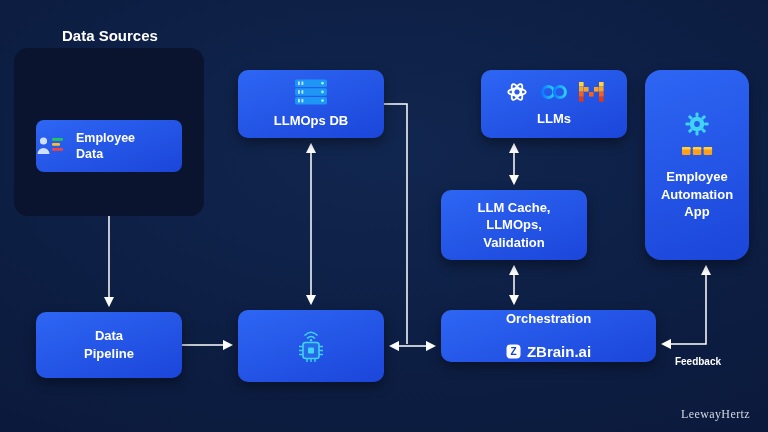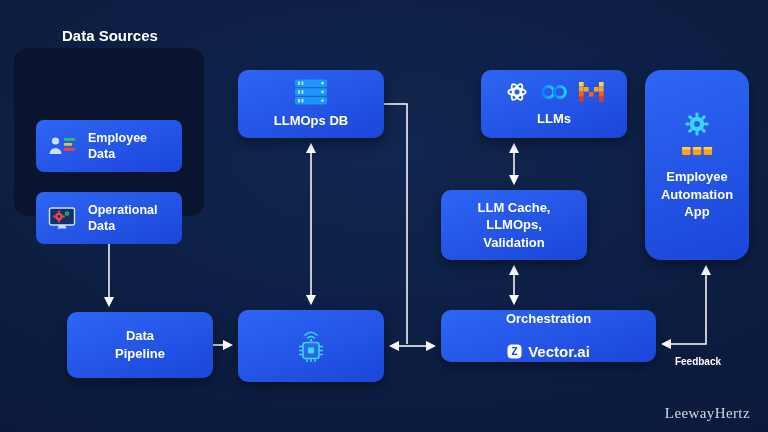--- a/index.html
+++ b/index.html
@@ -16,46 +16,46 @@
   .node{
     position:absolute;z-index:3;border-radius:10px;
     background:linear-gradient(160deg,#2e66f4 0%,#1b46d9 100%);
     box-shadow:0 5px 12px rgba(0,0,0,.38);
     display:flex;flex-direction:column;align-items:center;justify-content:center;
     text-align:center;font-weight:700;font-size:13px;line-height:1.35;
   }
   .subnode{
     position:absolute;left:22px;width:146px;height:52px;border-radius:8px;
     background:linear-gradient(160deg,#2e66f4 0%,#1b46d9 100%);
-    display:flex;align-items:center;gap:10px;padding:0 12px;box-sizing:border-box;
+    display:flex;align-items:center;gap:10px;padding:0 0;box-sizing:border-box;
     font-weight:700;font-size:12.5px;line-height:1.3;text-align:left;z-index:3;
   }
   .title{position:absolute;left:62px;top:27px;font-size:15px;font-weight:700;z-index:4;}
   .lbl-narrow{max-width:72px;display:inline-block;}
   .lbl-pipeline{max-width:70px;display:inline-block;}
   .lbl-cache{max-width:104px;display:inline-block;}
   .lbl-workflow{max-width:90px;display:inline-block;}
   .icon-row{display:flex;align-items:center;gap:10px;}
   .stack{display:flex;flex-direction:column;align-items:center;gap:7px;}
   .brand-row{display:flex;align-items:center;gap:6px;margin-top:3px;font-size:15px;font-weight:800;}
   .feedback{
     position:absolute;left:666px;top:356px;width:64px;text-align:center;
     font-size:10px;font-weight:700;z-index:4;
   }
   .watermark{
     position:absolute;right:18px;bottom:10px;z-index:4;
-    font-family:"Liberation Serif",serif;font-size:15px;color:#d5dae6;letter-spacing:.4px;
+    font-family:"Liberation Serif",serif;font-size:12px;color:#d5dae6;letter-spacing:.4px;
   }
   
   #n-vector{left:238px;top:70px;width:146px;height:68px;gap:7px;}
   #n-llms{left:441px;top:70px;width:146px;height:68px;gap:6px;margin-left:40px;}
   #n-cache{left:441px;top:190px;width:146px;height:70px;justify-content:center;}
   #n-orch{left:441px;top:310px;width:215px;height:52px;gap:11px;}
   #n-embed{left:238px;top:310px;width:146px;height:72px;gap:5px;}
-  #n-pipe{left:36px;top:312px;width:146px;height:66px;margin-left:31px;}
+  #n-pipe{left:36px;top:312px;width:146px;height:66px;}
   #n-workflow{left:645px;top:70px;width:104px;height:190px;border-radius:16px;gap:12px;}
   #sub-emp{top:72px;}
   #sub-ops{top:144px;}
 </style>
 </head>
 <body>
 
 <svg class="overlay" viewBox="0 0 768 432">
   <defs>
     <marker id="arr" viewBox="0 0 10 10" refX="8" refY="5" markerWidth="7" markerHeight="7" orient="auto-start-reverse">
@@ -80,37 +80,20 @@
   <div class="subnode" id="sub-emp">
     <svg width="30" height="26" viewBox="0 0 30 26">
       <circle cx="7.5" cy="8" r="3.6" fill="#cfe0ff"></circle>
       <path d="M1.5,21 a6,6 0 0 1 12,0 z" fill="#cfe0ff"></path>
       <rect x="16" y="5" width="11" height="2.8" rx="1" fill="#22c55e"></rect>
       <rect x="16" y="10" width="8" height="2.8" rx="1" fill="#fbbf24"></rect>
       <rect x="16" y="15" width="11" height="2.8" rx="1" fill="#ef4444"></rect>
     </svg>
     <span class="lbl-narrow">Employee Data</span>
   </div>
-  <div class="subnode" id="sub-ops">
-    <svg width="30" height="26" viewBox="0 0 30 26">
-      <rect x="1.5" y="3" width="25" height="17" rx="2" fill="#14306b" stroke="#cfe0ff" stroke-width="1.4"></rect>
-      <path d="M11,20 h6 l1.4,3.5 h-8.8 z" fill="#cfe0ff"></path>
-      <g fill="#ef4444">
-        <circle cx="11" cy="11.5" r="3.8"></circle>
-        <rect x="10" y="5.6" width="2" height="2.2"></rect>
-        <rect x="10" y="15.2" width="2" height="2.2"></rect>
-        <rect x="5.2" y="10.5" width="2.2" height="2"></rect>
-        <rect x="14.6" y="10.5" width="2.2" height="2"></rect>
-      </g>
-      <circle cx="11" cy="11.5" r="1.4" fill="#14306b"></circle>
-      <circle cx="19" cy="8.5" r="2.2" fill="#22c55e"></circle>
-      <circle cx="19" cy="8.5" r="0.8" fill="#14306b"></circle>
-    </svg>
-    <span class="lbl-narrow">Operational Data</span>
-  </div>
 </div>
 
 <div class="node" id="n-vector">
   <svg width="34" height="26" viewBox="0 0 34 26">
     <g>
       <rect x="1" y="0.5" width="32" height="7.5" rx="1.6" fill="#1d96f5"></rect>
       <rect x="1" y="9.2" width="32" height="7.5" rx="1.6" fill="#1d96f5"></rect>
       <rect x="1" y="17.9" width="32" height="7.5" rx="1.6" fill="#1d96f5"></rect>
       <g fill="#bfe9ff">
         <rect x="4" y="2.5" width="1.8" height="3.5"></rect>
@@ -174,21 +157,21 @@
   <span class="lbl-cache">LLM Cache, LLMOps, Validation</span>
 </div>
 
 <div class="node" id="n-orch">
   <span>Orchestration</span>
   <div class="brand-row">
     <svg width="15" height="15" viewBox="0 0 15 15">
       <rect x="0.5" y="0.5" width="14" height="14" rx="4" fill="#ffffff"></rect>
       <text x="7.5" y="11" text-anchor="middle" font-size="10" font-weight="bold" fill="#1742c8" font-family="Liberation Sans, sans-serif">Z</text>
     </svg>
-    <span>Vector.ai</span>
+    <span>ZBrain.ai</span>
   </div>
 </div>
 
 <div class="node" id="n-embed">
   <svg width="36" height="32" viewBox="0 0 36 32">
     <g stroke="#3fd4f6" stroke-width="1.5" fill="none">
       <path d="M14,8.5 Q18,4.5 22,8.5"></path>
       <path d="M11.5,5.5 Q18,-1 24.5,5.5"></path>
     </g>
     <circle cx="18" cy="10.2" r="1.2" fill="#3fd4f6"></circle>

